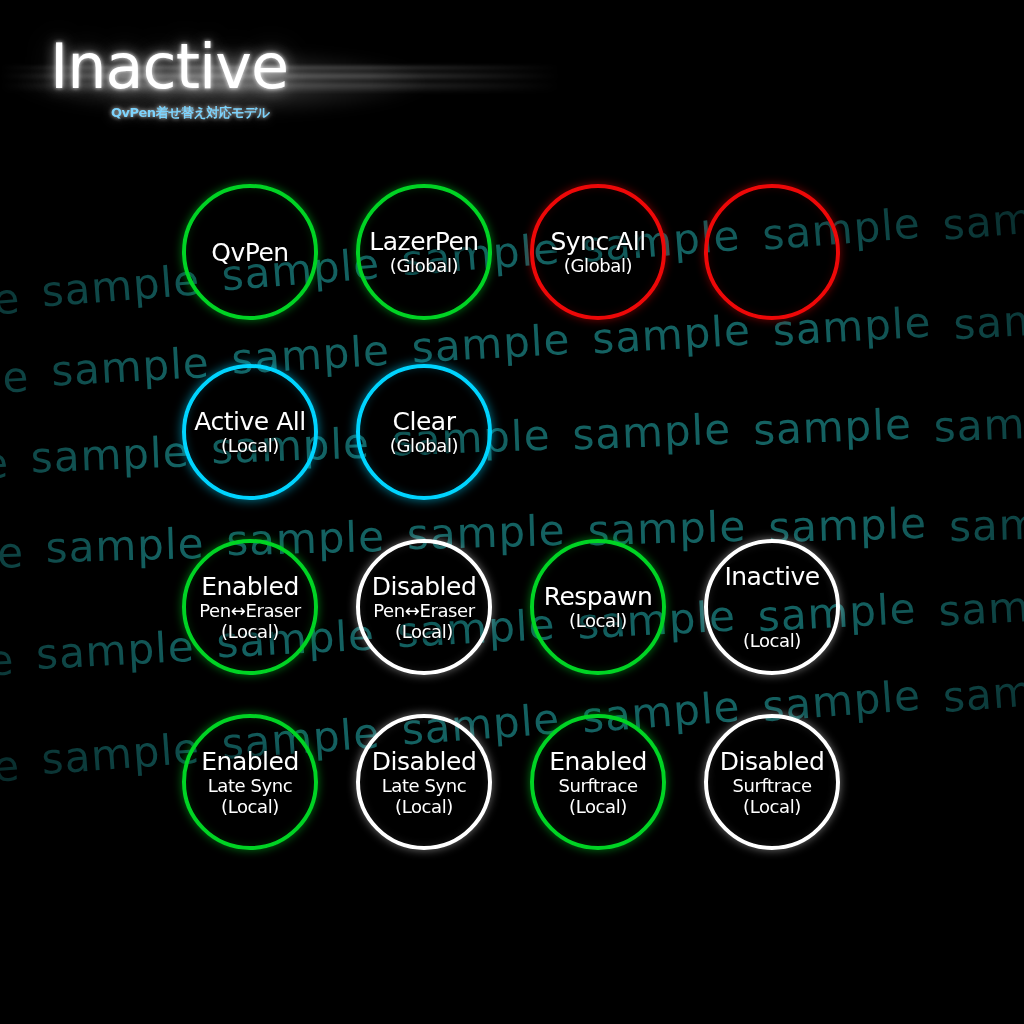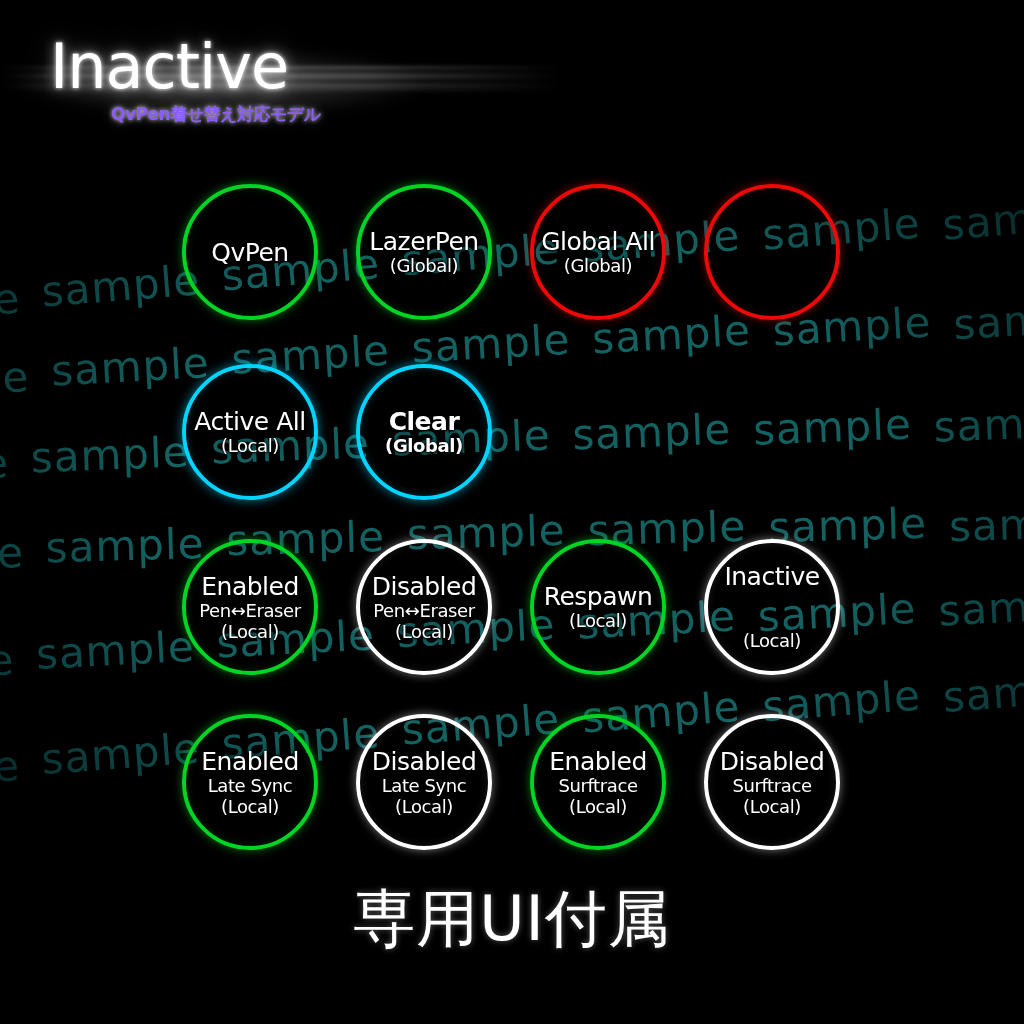--- a/index.html
+++ b/index.html
@@ -105,24 +105,24 @@
       0 0 4px rgba(255,255,255,.9),
       0 0 14px rgba(255,255,255,.55),
       0 0 30px rgba(255,255,255,.28);
     line-height: 1;
   }
   #app-subtitle {
     position: absolute;
     left: 96px;
     top: 106px;
     font-family: "DejaVu Sans", sans-serif;
-    font-size: 17px;
+    font-size: 13px;
     font-weight: 700;
     letter-spacing: -.5px;
-    color: #8b5cf6;
+    color: #7dd3fc;
     text-shadow: 0 0 4px rgba(255,255,255,.75), 0 0 12px rgba(255,255,255,.35);
     line-height: 1;
     padding-left: 15px;
   }
 
   
   #button-grid {
     position: absolute;
     left: 0;
     top: 8px;
@@ -215,29 +215,29 @@
 
   <div id="button-grid">
       <div class="circle-btn green" style="left: 250px; top: 244px; width: 136px; height: 136px; margin-left: -68px; margin-top: -68px;">
         <div class="btn-line l1">QvPen</div>
       </div>
       <div class="circle-btn green" style="left: 424px; top: 244px; width: 136px; height: 136px; margin-left: -68px; margin-top: -68px;">
         <div class="btn-line l1">LazerPen</div>
         <div class="btn-line l2">(Global)</div>
       </div>
       <div class="circle-btn red" style="left: 598px; top: 244px; width: 136px; height: 136px; margin-left: -68px; margin-top: -68px;">
-        <div class="btn-line l1">Global All</div>
+        <div class="btn-line l1">Sync All</div>
         <div class="btn-line l2">(Global)</div>
       </div>
       <div class="circle-btn red" style="left: 772px; top: 244px; width: 136px; height: 136px; margin-left: -68px; margin-top: -68px;"></div>
       <div class="circle-btn cyan" style="left: 250px; top: 424px; width: 136px; height: 136px; margin-left: -68px; margin-top: -68px;">
         <div class="btn-line l1">Active All</div>
         <div class="btn-line l2">(Local)</div>
       </div>
-      <div class="circle-btn cyan" style="left: 424px; top: 424px; width: 136px; height: 136px; margin-left: -68px; margin-top: -68px; font-weight: bold;">
+      <div class="circle-btn cyan" style="left: 424px; top: 424px; width: 136px; height: 136px; margin-left: -68px; margin-top: -68px;">
         <div class="btn-line l1">Clear</div>
         <div class="btn-line l2">(Global)</div>
       </div>
       <div class="circle-btn green" style="left: 250px; top: 599px; width: 136px; height: 136px; margin-left: -68px; margin-top: -68px;">
         <div class="btn-line l1">Enabled</div>
         <div class="btn-line l2">Pen↔Eraser</div>
         <div class="btn-line l3">(Local)</div>
       </div>
       <div class="circle-btn white" style="left: 424px; top: 599px; width: 136px; height: 136px; margin-left: -68px; margin-top: -68px;">
         <div class="btn-line l1">Disabled</div>
@@ -267,15 +267,14 @@
         <div class="btn-line l2">Surftrace</div>
         <div class="btn-line l3">(Local)</div>
       </div>
       <div class="circle-btn white" style="left: 772px; top: 774px; width: 136px; height: 136px; margin-left: -68px; margin-top: -68px;">
         <div class="btn-line l1">Disabled</div>
         <div class="btn-line l2">Surftrace</div>
         <div class="btn-line l3">(Local)</div>
       </div>
     </div>
 
-  <div id="footer-text">専用UI付属</div>
 
 </div>
 
 </body></html>

